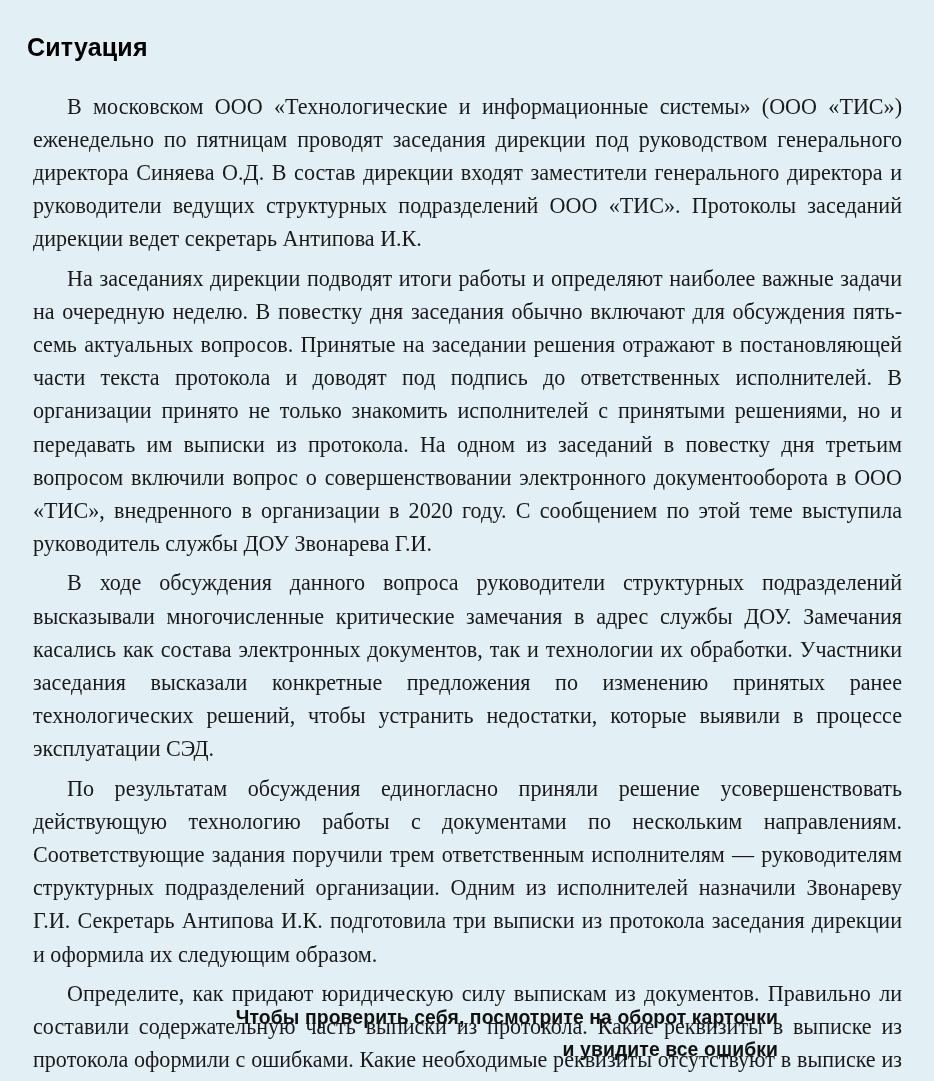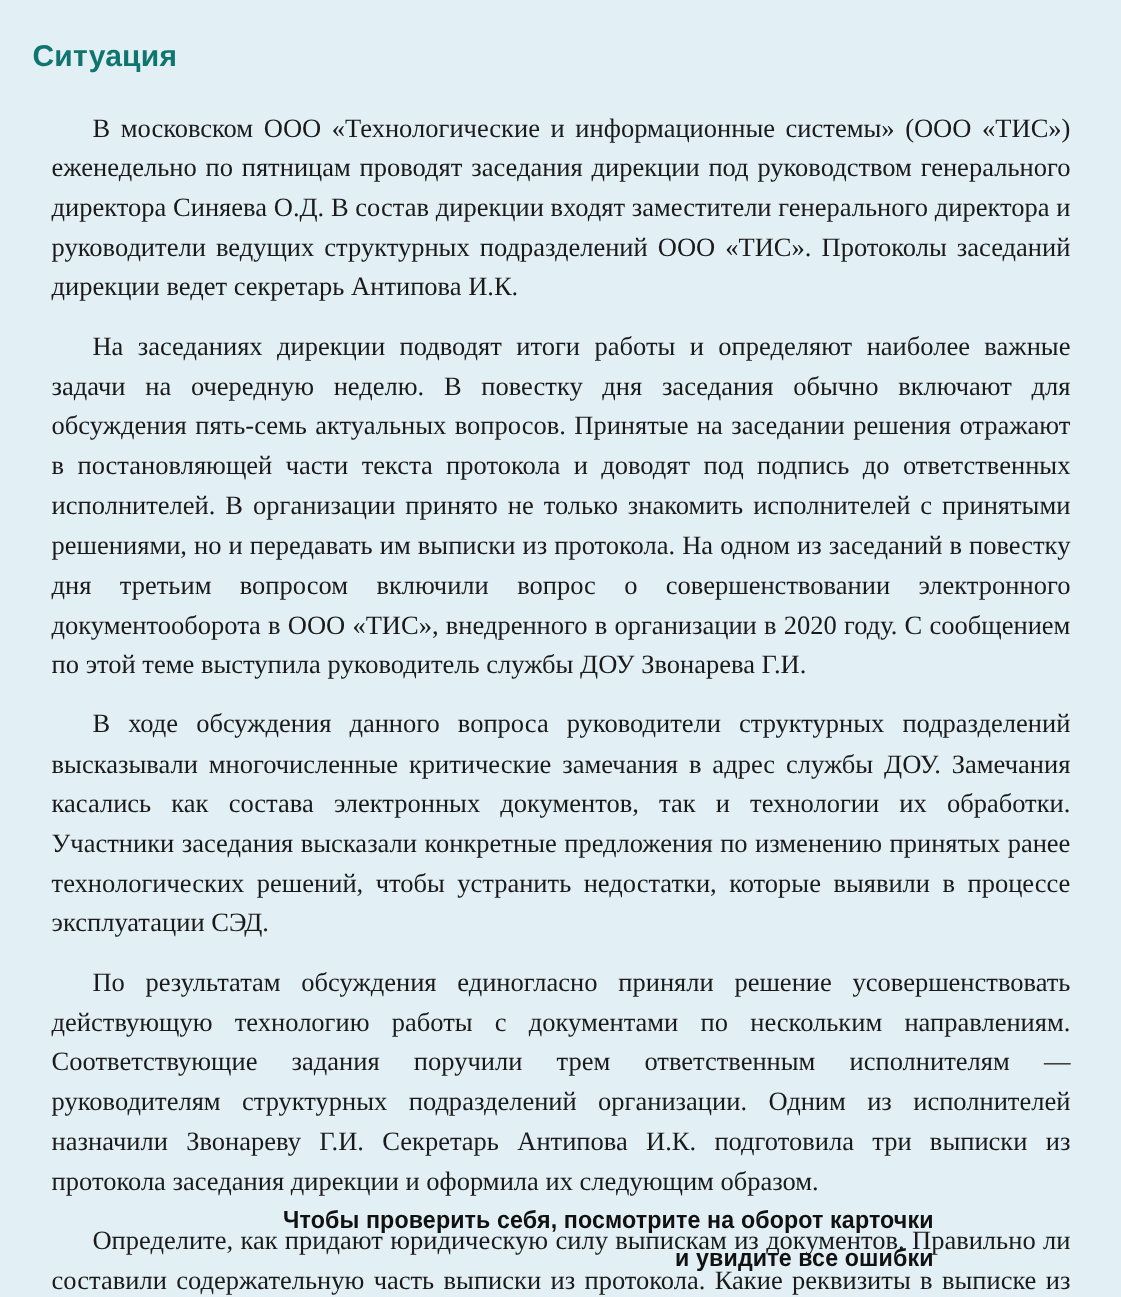--- a/index.html
+++ b/index.html
@@ -21,34 +21,34 @@
     height: 1081px;
     background: #e2eff4;
     padding: 34px 26px 0 27px;
     position: relative;
   }
   .section-heading {
     font-family: "Liberation Sans", "DejaVu Sans", sans-serif;
     font-weight: bold;
     font-size: 25px;
     letter-spacing: 0.2px;
-    color: #0f766e;
+    color: #000000;
     margin: 0 0 28px 0;
     line-height: 1.1;
   }
   .body-copy {
     font-size: 22.1px;
     line-height: 33.2px;
     text-align: justify;
     text-justify: inter-word;
     hyphens: manual;
     -webkit-hyphens: manual;
   }
   .body-copy p {
-    margin: 16px;
+    margin: 6px;
     text-indent: 34px;
   }
   .footer-note {
     position: absolute;
     left: 27px;
     right: 156px;
     bottom: 16px;
     font-family: "Liberation Sans", "DejaVu Sans", sans-serif;
     font-weight: bold;
     font-size: 20.5px;

